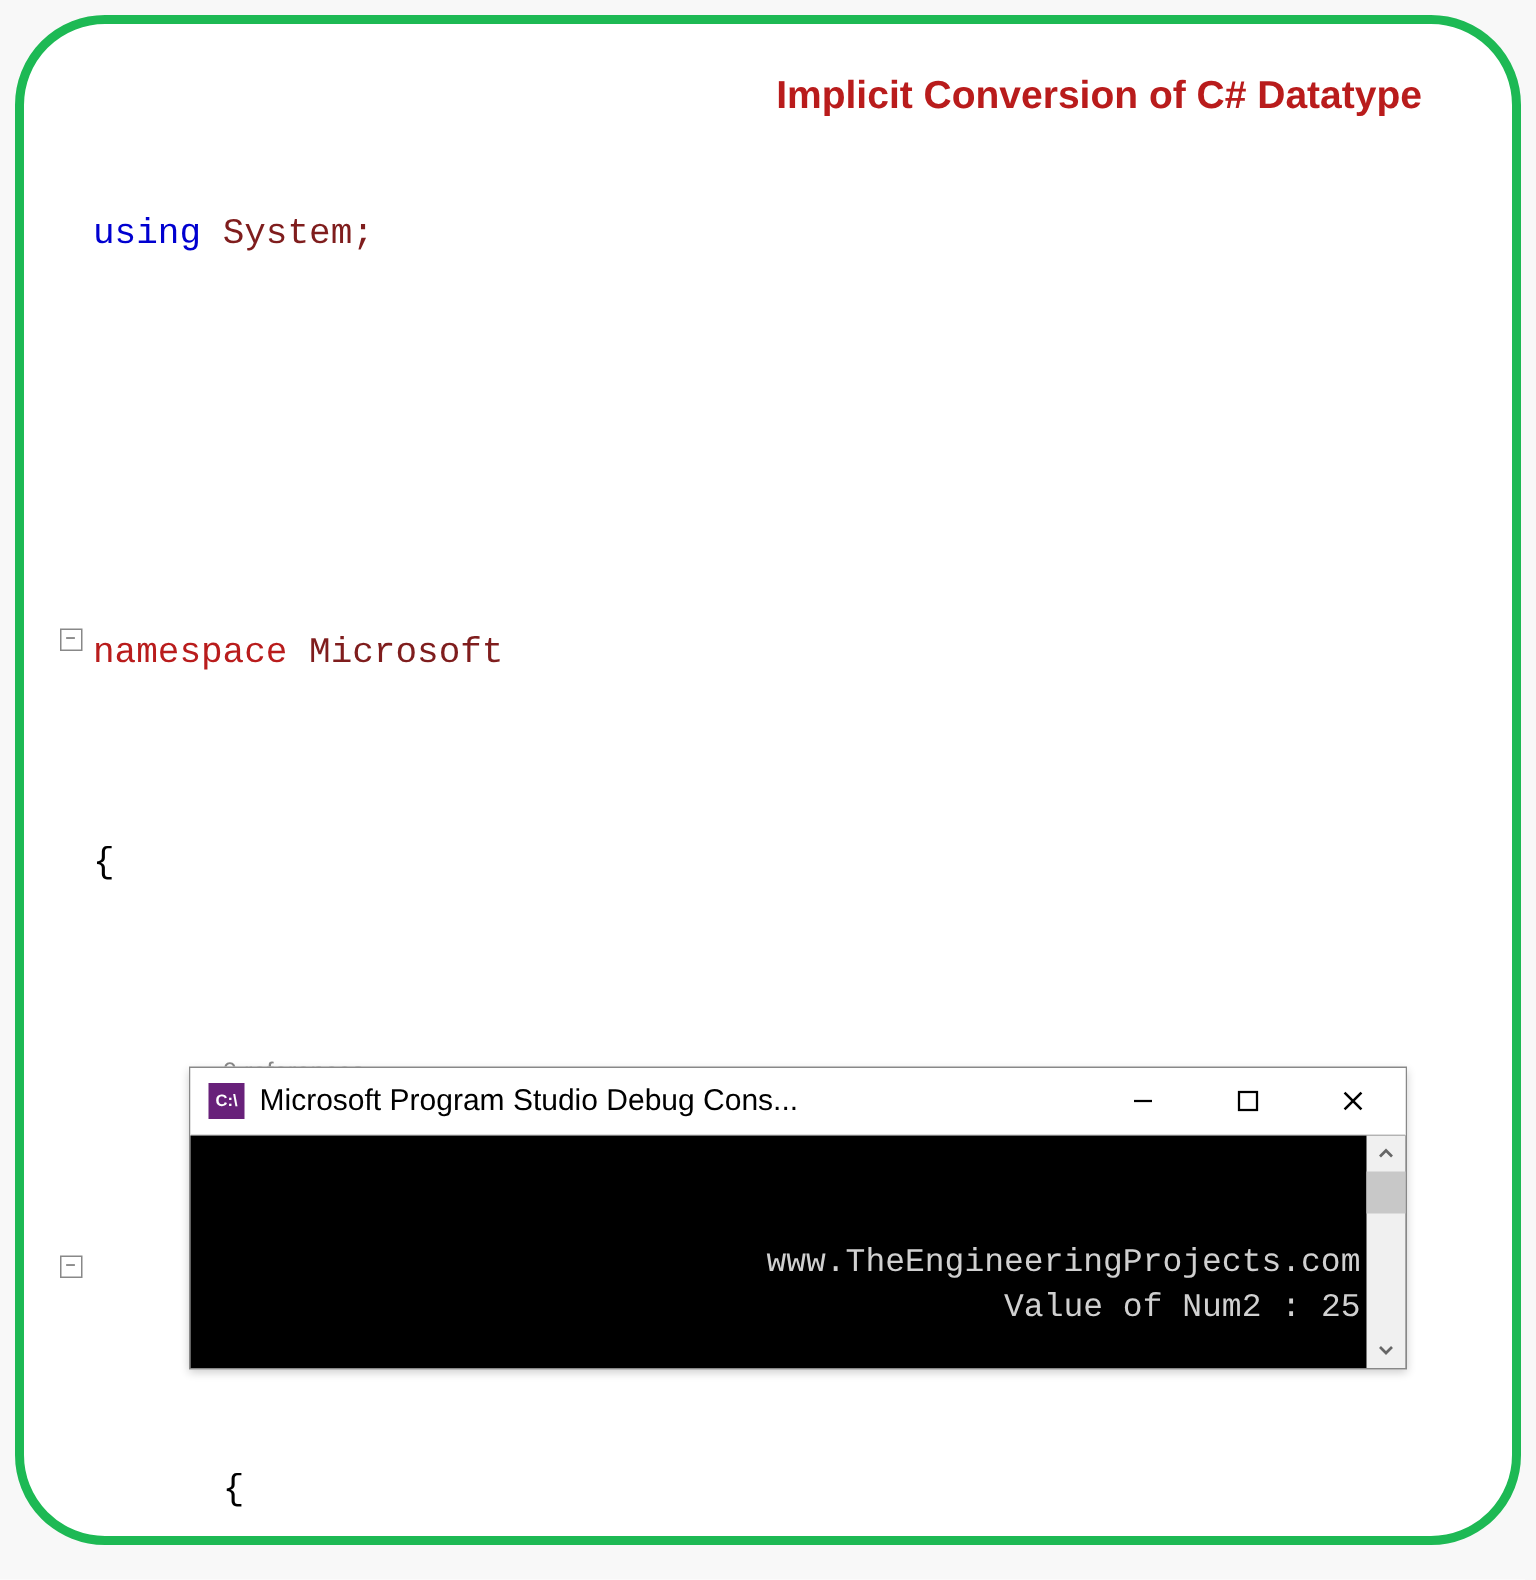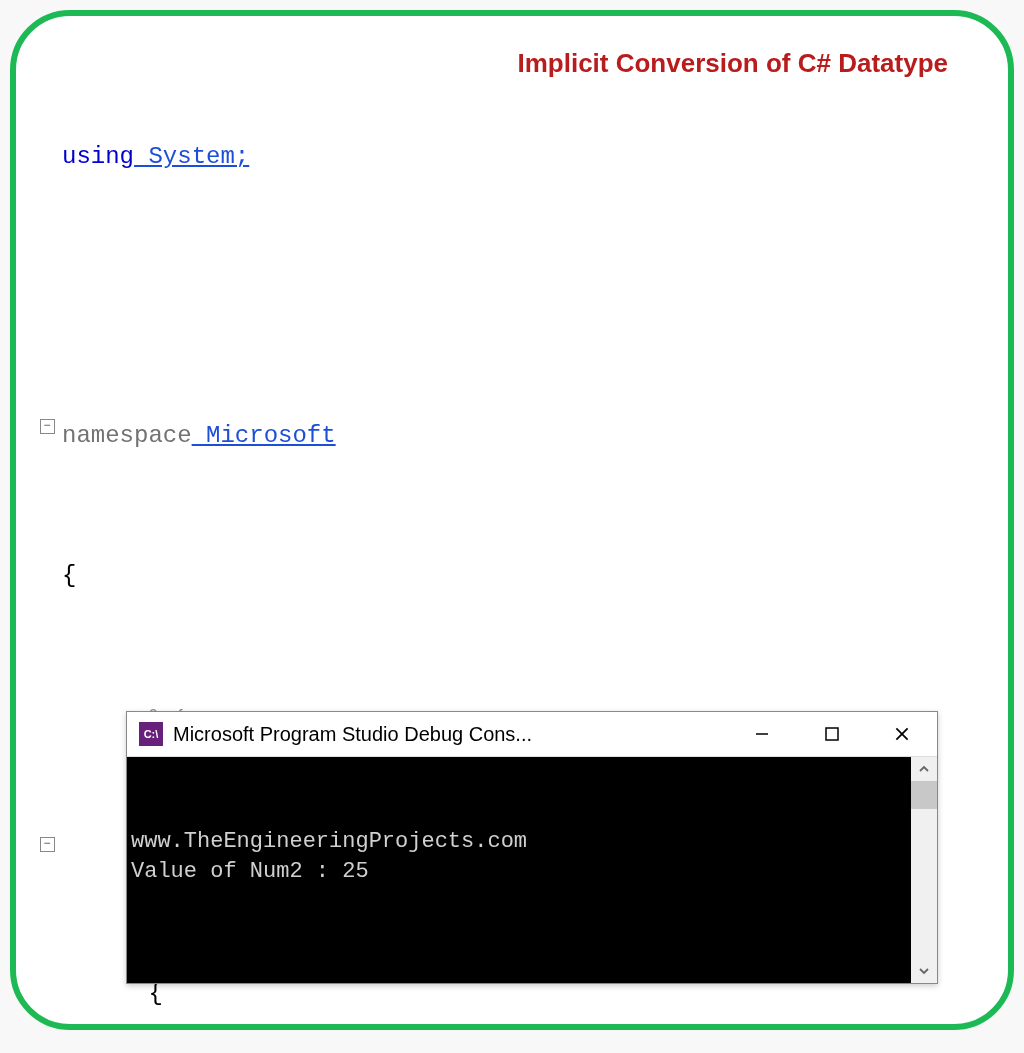--- a/index.html
+++ b/index.html
@@ -57,24 +57,24 @@
     line-height: 11px;
     text-align: center;
     color: #555;
     font-family: Arial;
     cursor: pointer;
   }
   .code-text {
     padding-left: 4px;
   }
   .kw-using { color: #0000d0; }
-  .kw-namespace { color: #737373; }
+  .kw-namespace { color: #b91c1c; }
   .kw-class { color: #0000d0; }
   .type { color: #2b91af; }
-  .ident { color: #1d4ed8; text-decoration: underline; }
+  .ident { color: #7f1d1d; }
   .punct { color: #000; }
   .ref-count { color: #888; font-size: 17px; font-family: Arial, sans-serif; }
 
   .console-window {
     position: absolute;
     left: 110px;
     top: 695px;
     width: 810px;
     border: 1px solid #888;
     box-shadow: 0 2px 6px rgba(0,0,0,0.2);
@@ -117,21 +117,22 @@
     display: flex;
     align-items: center;
     justify-content: center;
     font-size: 18px;
     cursor: pointer;
     font-family: Arial;
   }
   .console-body {
     display: flex;
     background: #000;
-    height: 226px;
+    height: 155px;
+    text-align: right;
   }
   .console-content {
     flex: 1;
     color: #d0d0d0;
     font-family: Consolas, 'Courier New', monospace;
     font-size: 22px;
     padding: 8px 4px;
     white-space: pre;
     line-height: 1.4;
   }

